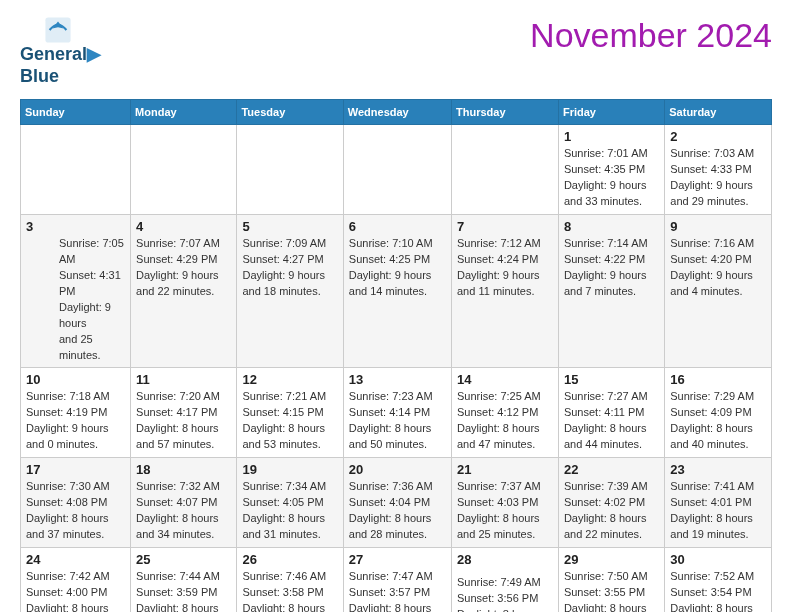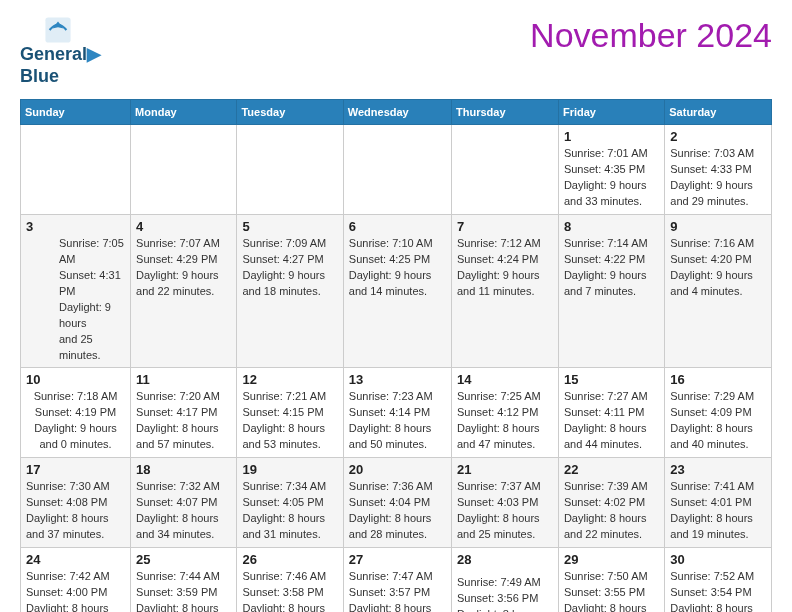--- a/index.html
+++ b/index.html
@@ -140,21 +140,21 @@
             <div class="day-num">9</div>
             <div class="day-info" style="white-space: pre-line;">Sunrise: 7:16 AM
 Sunset: 4:20 PM
 Daylight: 9 hours
 and 4 minutes.</div>
           </td>
         </tr>
         <tr>
           <td>
             <div class="day-num">10</div>
-            <div class="day-info" style="white-space: pre-line; text-align: center;">Sunrise: 7:18 AM
+            <div class="day-info" style="white-space: pre-line;">Sunrise: 7:18 AM
 Sunset: 4:19 PM
 Daylight: 9 hours
 and 0 minutes.</div>
           </td>
           <td>
             <div class="day-num">11</div>
             <div class="day-info" style="white-space: pre-line;">Sunrise: 7:20 AM
 Sunset: 4:17 PM
 Daylight: 8 hours
 and 57 minutes.</div>

